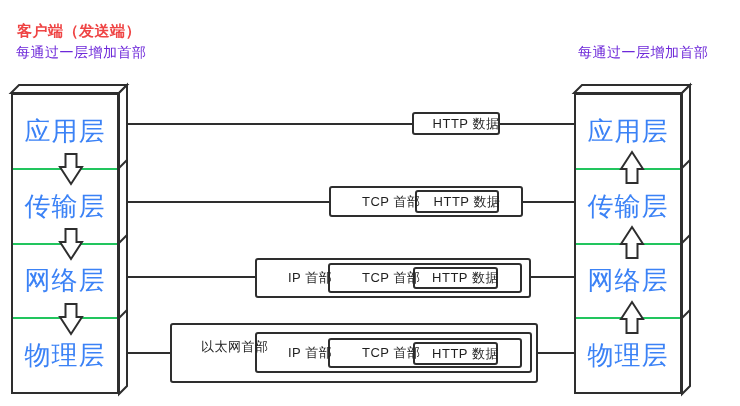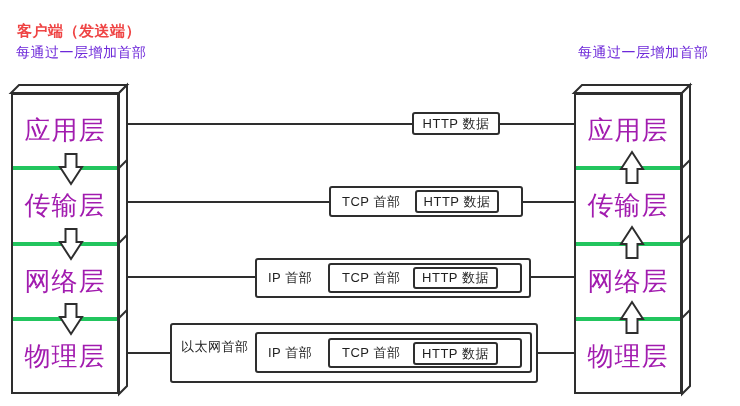--- a/index.html
+++ b/index.html
@@ -15,32 +15,32 @@
   .svg-arrows { z-index:6; }
   .stack {
     position:absolute; top:93px; width:108px; height:301px; box-sizing:border-box;
     background:#fff; border:2px solid #2e2e2e; display:flex; flex-direction:column;
     z-index:2;
   }
   .stack-left  { left:11px; }
   .stack-right { left:574px; }
   .cell {
     flex:1; display:flex; align-items:center; justify-content:center;
-    font-size:26px; letter-spacing:1px; color:#a21caf;
+    font-size:26px; letter-spacing:1px; color:#3b82f6;
   }
-  .cell + .cell { border-top:4px solid #22c55e; }
+  .cell + .cell { border-top:2px solid #22c55e; }
   .pbox {
     position:absolute; box-sizing:border-box; background:#fff;
     border:2px solid #2e2e2e; border-radius:3px; z-index:3;
   }
   .pbox.inner { z-index:4; display:flex; align-items:center; justify-content:center; }
   .pbox.inner .seg-label { position:static; }
   .seg-label {
     position:absolute; z-index:5; font-size:13px; color:#1f1f1f;
-    white-space:nowrap; display:flex; align-items:center; letter-spacing:0.5px;
+    white-space:nowrap; display:flex; align-items:center; letter-spacing:0.5px;padding-left:20px;
   }
 </style>
 </head>
 <body>
 
 <div class="canvas">
 
   <div class="hdr-title" style="left:17px; top:22px;">客户端（发送端）</div>
   <div class="hdr-sub" style="left:16px; top:44px;">每通过一层增加首部</div>
   <div class="hdr-sub" style="left:578px; top:44px;">每通过一层增加首部</div>

